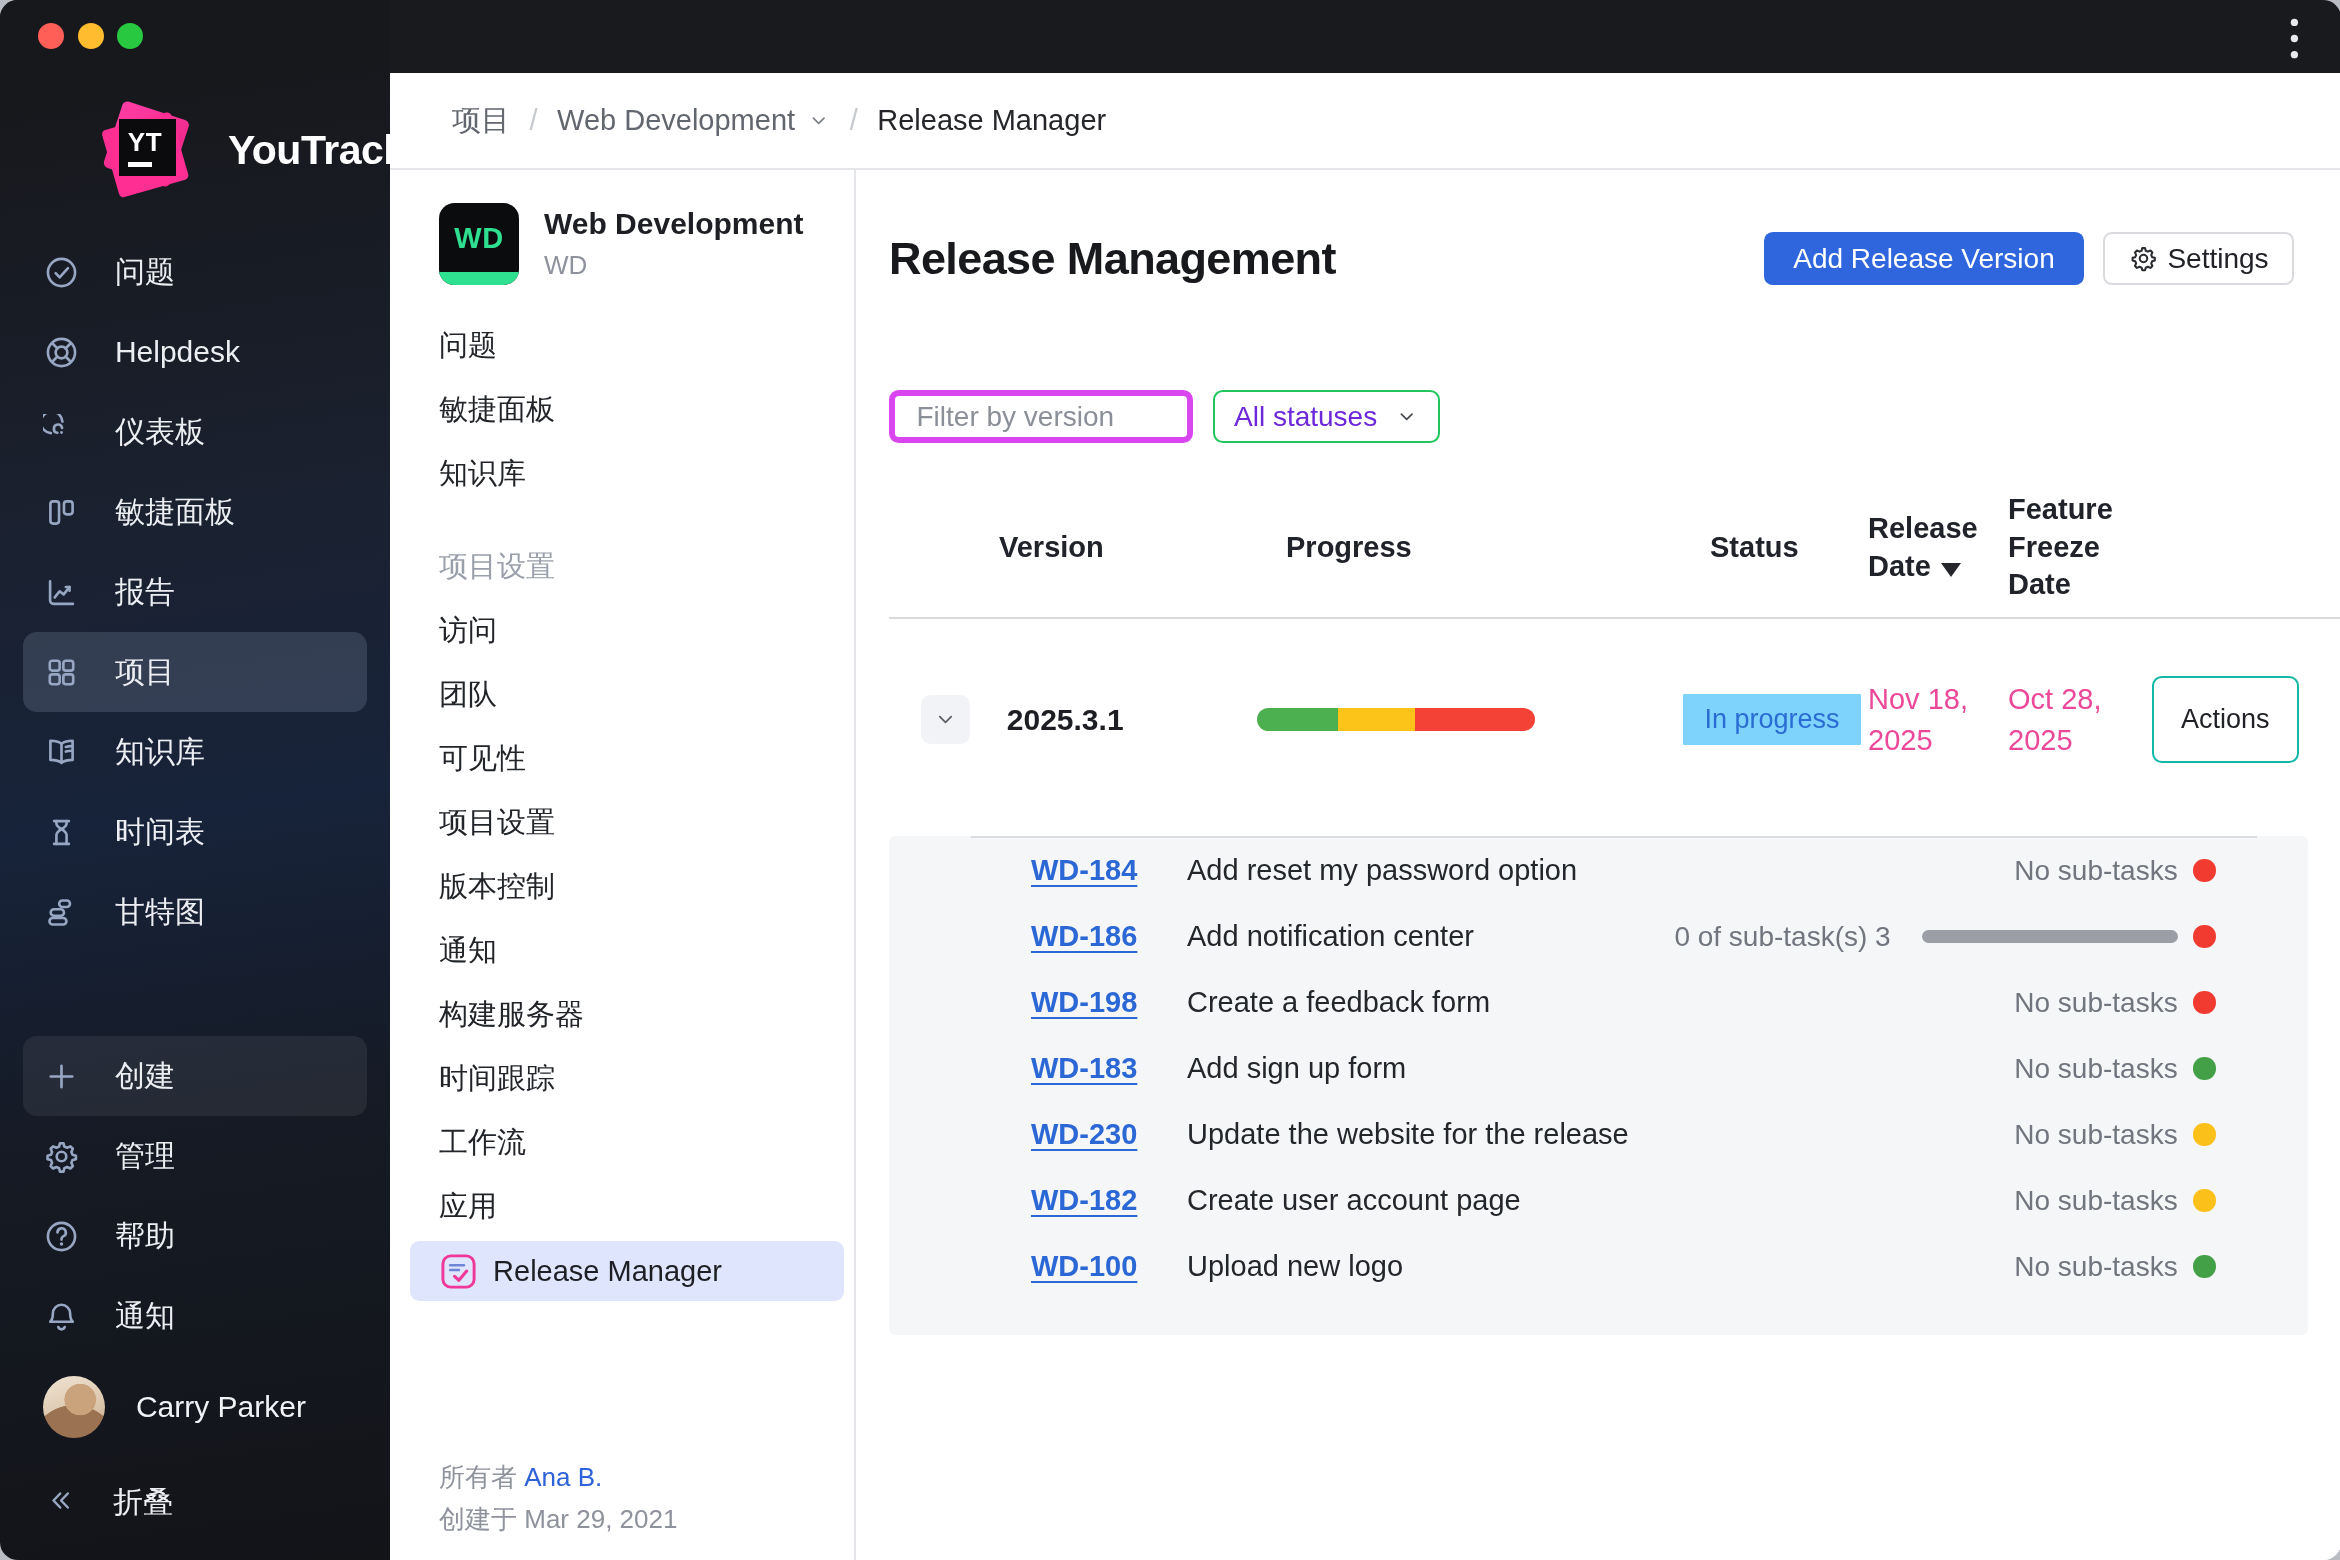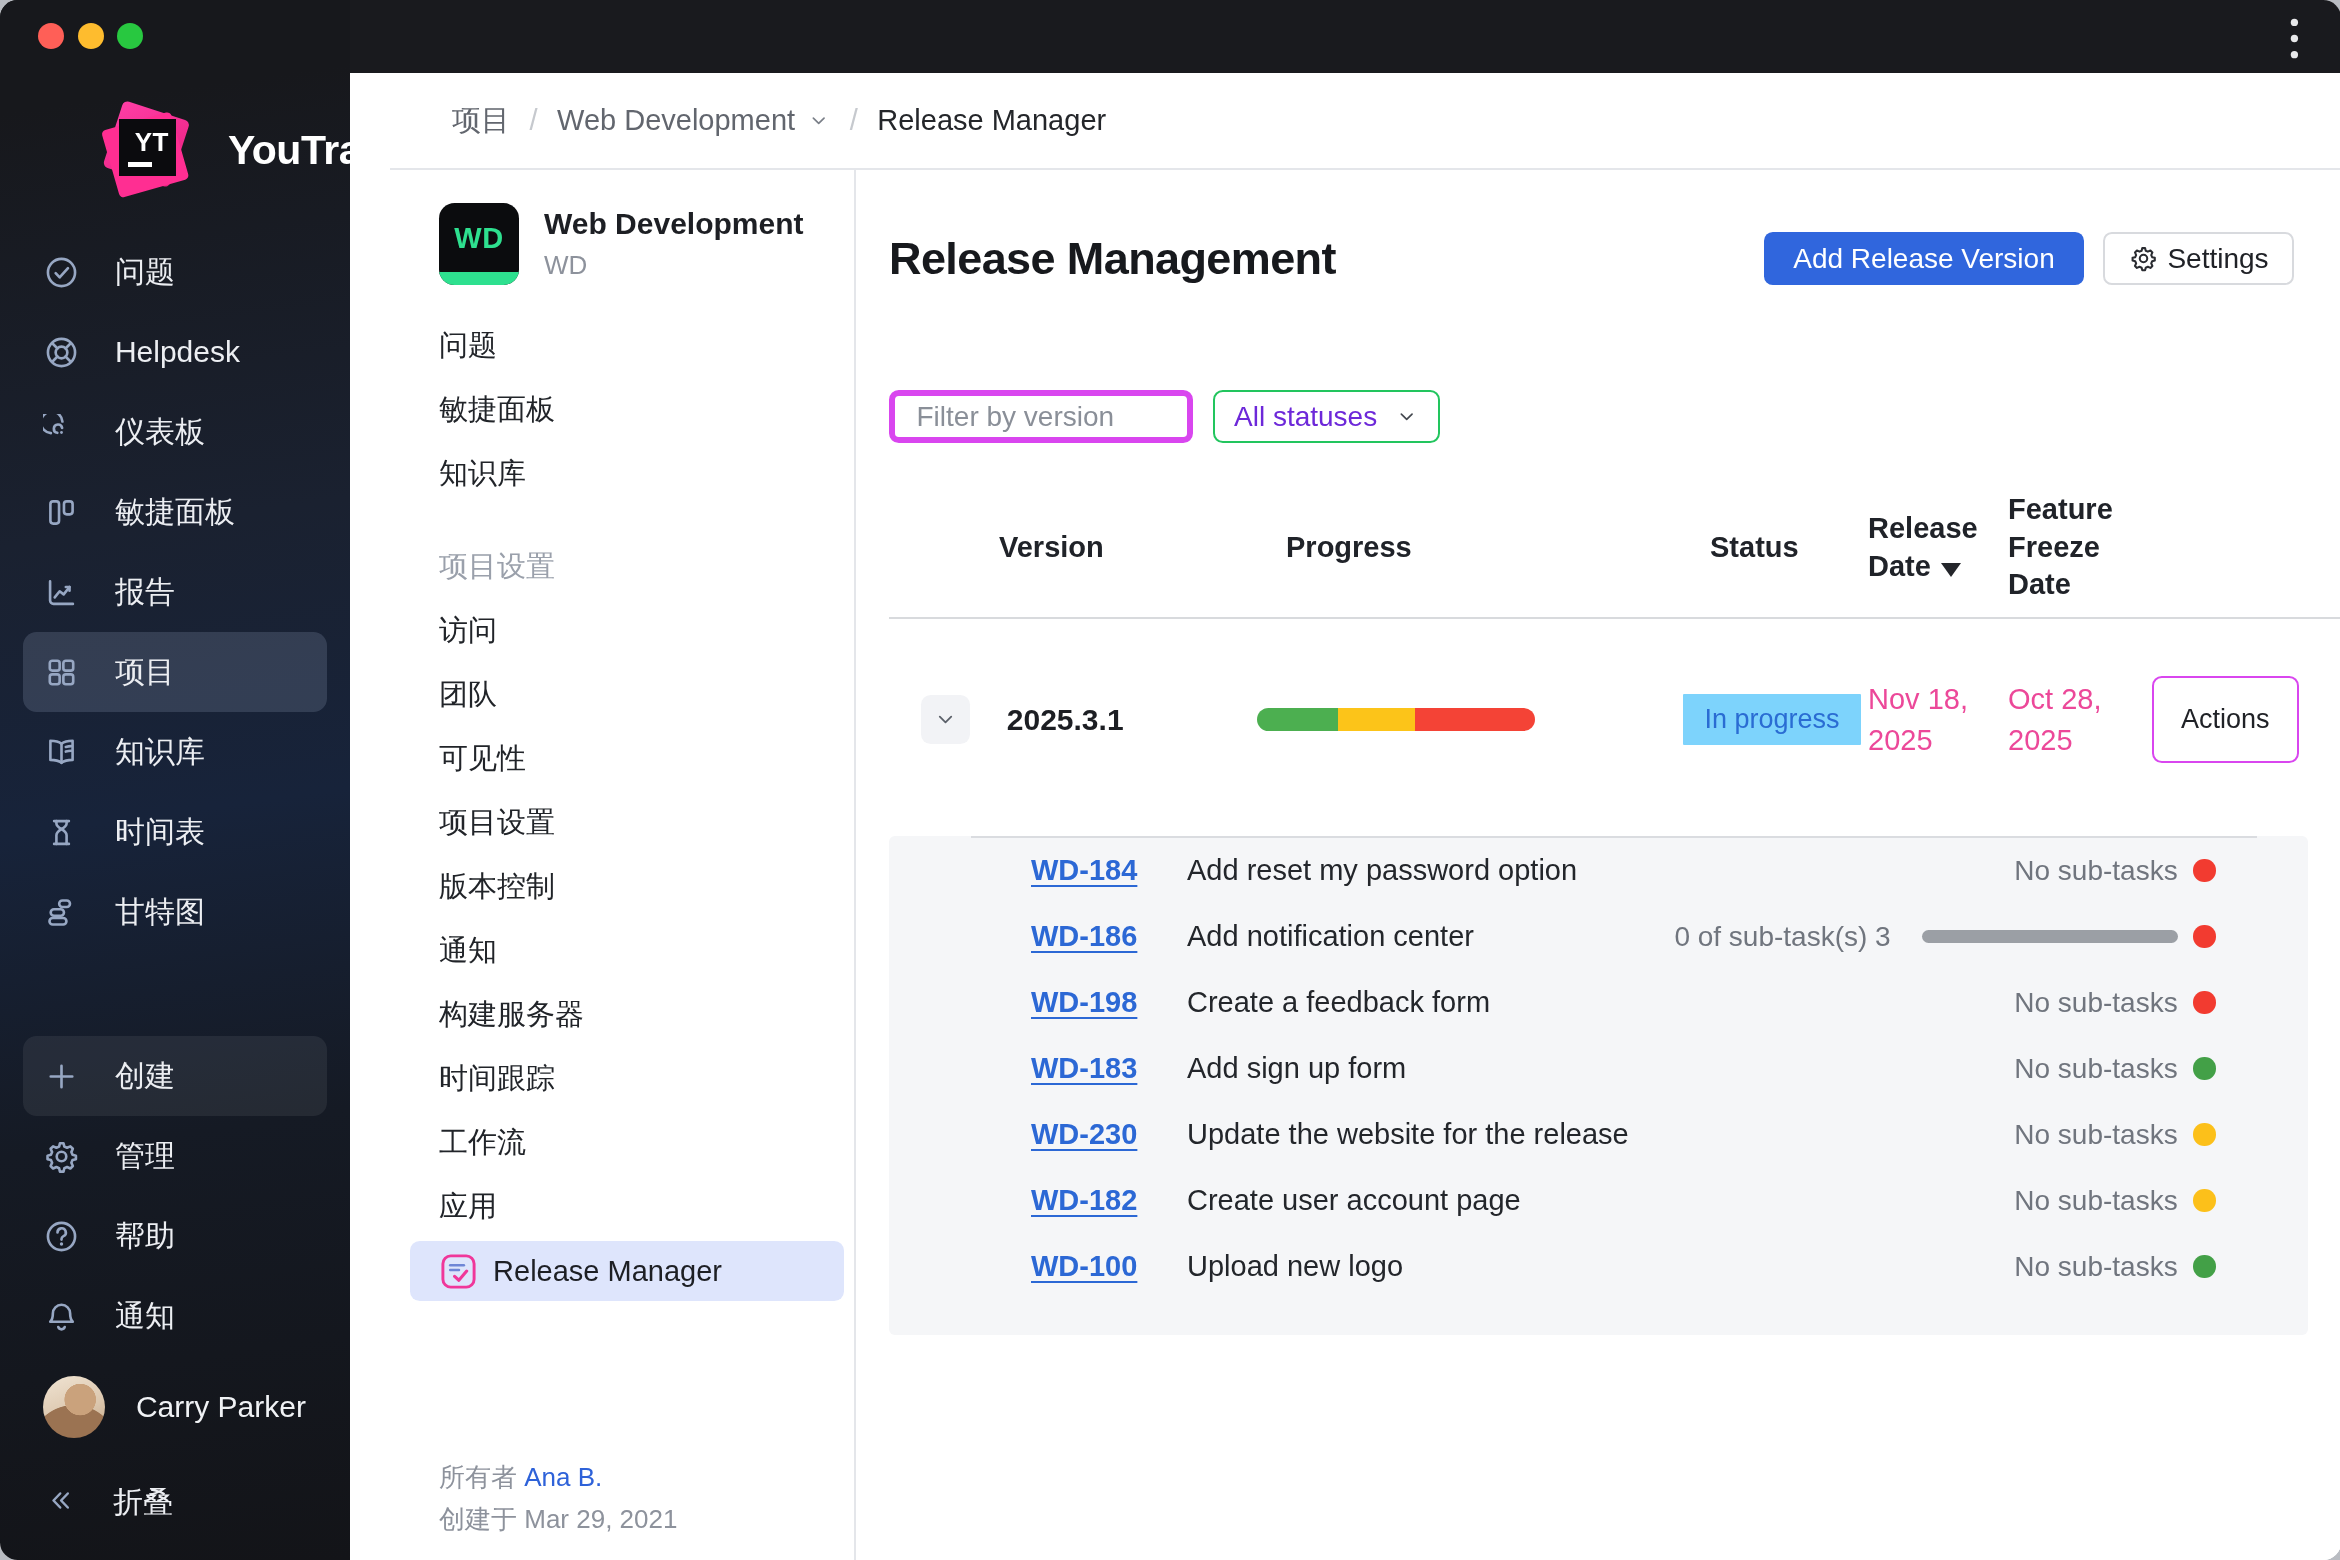--- a/index.html
+++ b/index.html
@@ -14,22 +14,22 @@
   
   .titlebar{position:absolute;left:0;top:0;right:0;height:73px;background:#191a1e;z-index:1;}
   .traffic{position:absolute;left:38px;top:23.4px;display:flex;gap:13.7px;z-index:12;}
   .traffic span{width:26px;height:26px;border-radius:50%;display:block;}
   .tl-close{background:#ff5f57;}
   .tl-min{background:#febc2e;}
   .tl-zoom{background:#28c840;}
   .kebab{position:absolute;right:25px;top:15.6px;width:43px;height:45px;display:flex;align-items:center;justify-content:center;z-index:12;}
 
   
-  .sidebar{position:absolute;left:0;top:0;bottom:0;width:350px;z-index:2;
-    background:linear-gradient(172deg,#17181c 7%,#1a2130 34%,#17233a 52%,#151a24 72%,#131418 100%);text-align:center;}
+  .sidebar{position:absolute;left:0;top:0;bottom:0;width:390px;z-index:2;
+    background:linear-gradient(172deg,#17181c 7%,#1a2130 34%,#17233a 52%,#151a24 72%,#131418 100%);}
   .logo-row{position:absolute;left:94px;top:96px;display:flex;align-items:center;gap:25px;}
   .logo-mark{position:relative;width:109px;height:109px;}
   .logo-mark svg{position:absolute;inset:0;}
   .logo-badge{position:absolute;left:25px;top:23.4px;width:57px;height:57px;background:#0b0b0e;
     display:flex;flex-direction:column;justify-content:center;padding-left:8.8px;box-sizing:border-box;}
   .logo-badge .yt{color:#fff;font-size:26px;font-weight:700;letter-spacing:0.5px;line-height:1;}
   .logo-badge::after{content:"";display:block;width:24.4px;height:4.9px;background:#fff;margin-top:6.8px;}
   .logo-text{color:#fff;font-size:41px;font-weight:700;letter-spacing:-0.5px;}
 
   .nav{position:absolute;left:23.4px;right:23.4px;}
@@ -111,21 +111,21 @@
     display:flex;align-items:center;justify-content:center;}
   .expander svg{width:25px;height:25px;color:#5b6069;}
   .vname{font-size:30px;font-weight:700;color:#1c1e23;padding-left:7.8px;}
   .pbar{width:278px;height:22.4px;border-radius:11.7px;overflow:hidden;display:flex;}
   .pseg-green{background:#4caf50;}
   .pseg-yellow{background:#fcc419;}
   .pseg-red{background:#f44336;}
   .badge{background:#7dd3fc;color:#2a6cd3;font-size:27px;height:51px;padding:0 21.5px;border-radius:1px;
     display:inline-flex;align-items:center;justify-self:start;}
   .vdate{font-size:29px;color:#ec4899;line-height:1.4;padding-right:19.5px;}
-  .btn-actions{justify-self:start;background:#fff;border:2px solid #d946ef;border-radius:9.8px;
+  .btn-actions{justify-self:start;background:#fff;border:2px solid #14b8a6;border-radius:9.8px;
     height:55px;padding:14px 27px;display:flex;align-items:center;font-size:27px;color:#202227;}
 
   .subpanel{width:calc(100% + 13.7px);height:499px;background:#f5f6f8;border-radius:5.9px;box-sizing:border-box;}
   .subdivider{border-top:2px solid #dadce0;margin:15.6px 51px 0 82px;height:0;}
   .srow{height:66px;display:flex;align-items:center;padding:0 92px 0 142px;font-size:29px;}
   .sid{width:156px;}
   .sid a{color:#2c68d5;font-weight:600;text-decoration:underline;text-underline-offset:4.9px;}
   .ssum{flex:1;color:#23262b;}
   .smeta{color:#70757e;font-size:28px;white-space:nowrap;}
   .sbar{width:256px;height:13.7px;border-radius:6.8px;background:#9b9fa5;margin-left:31px;}

